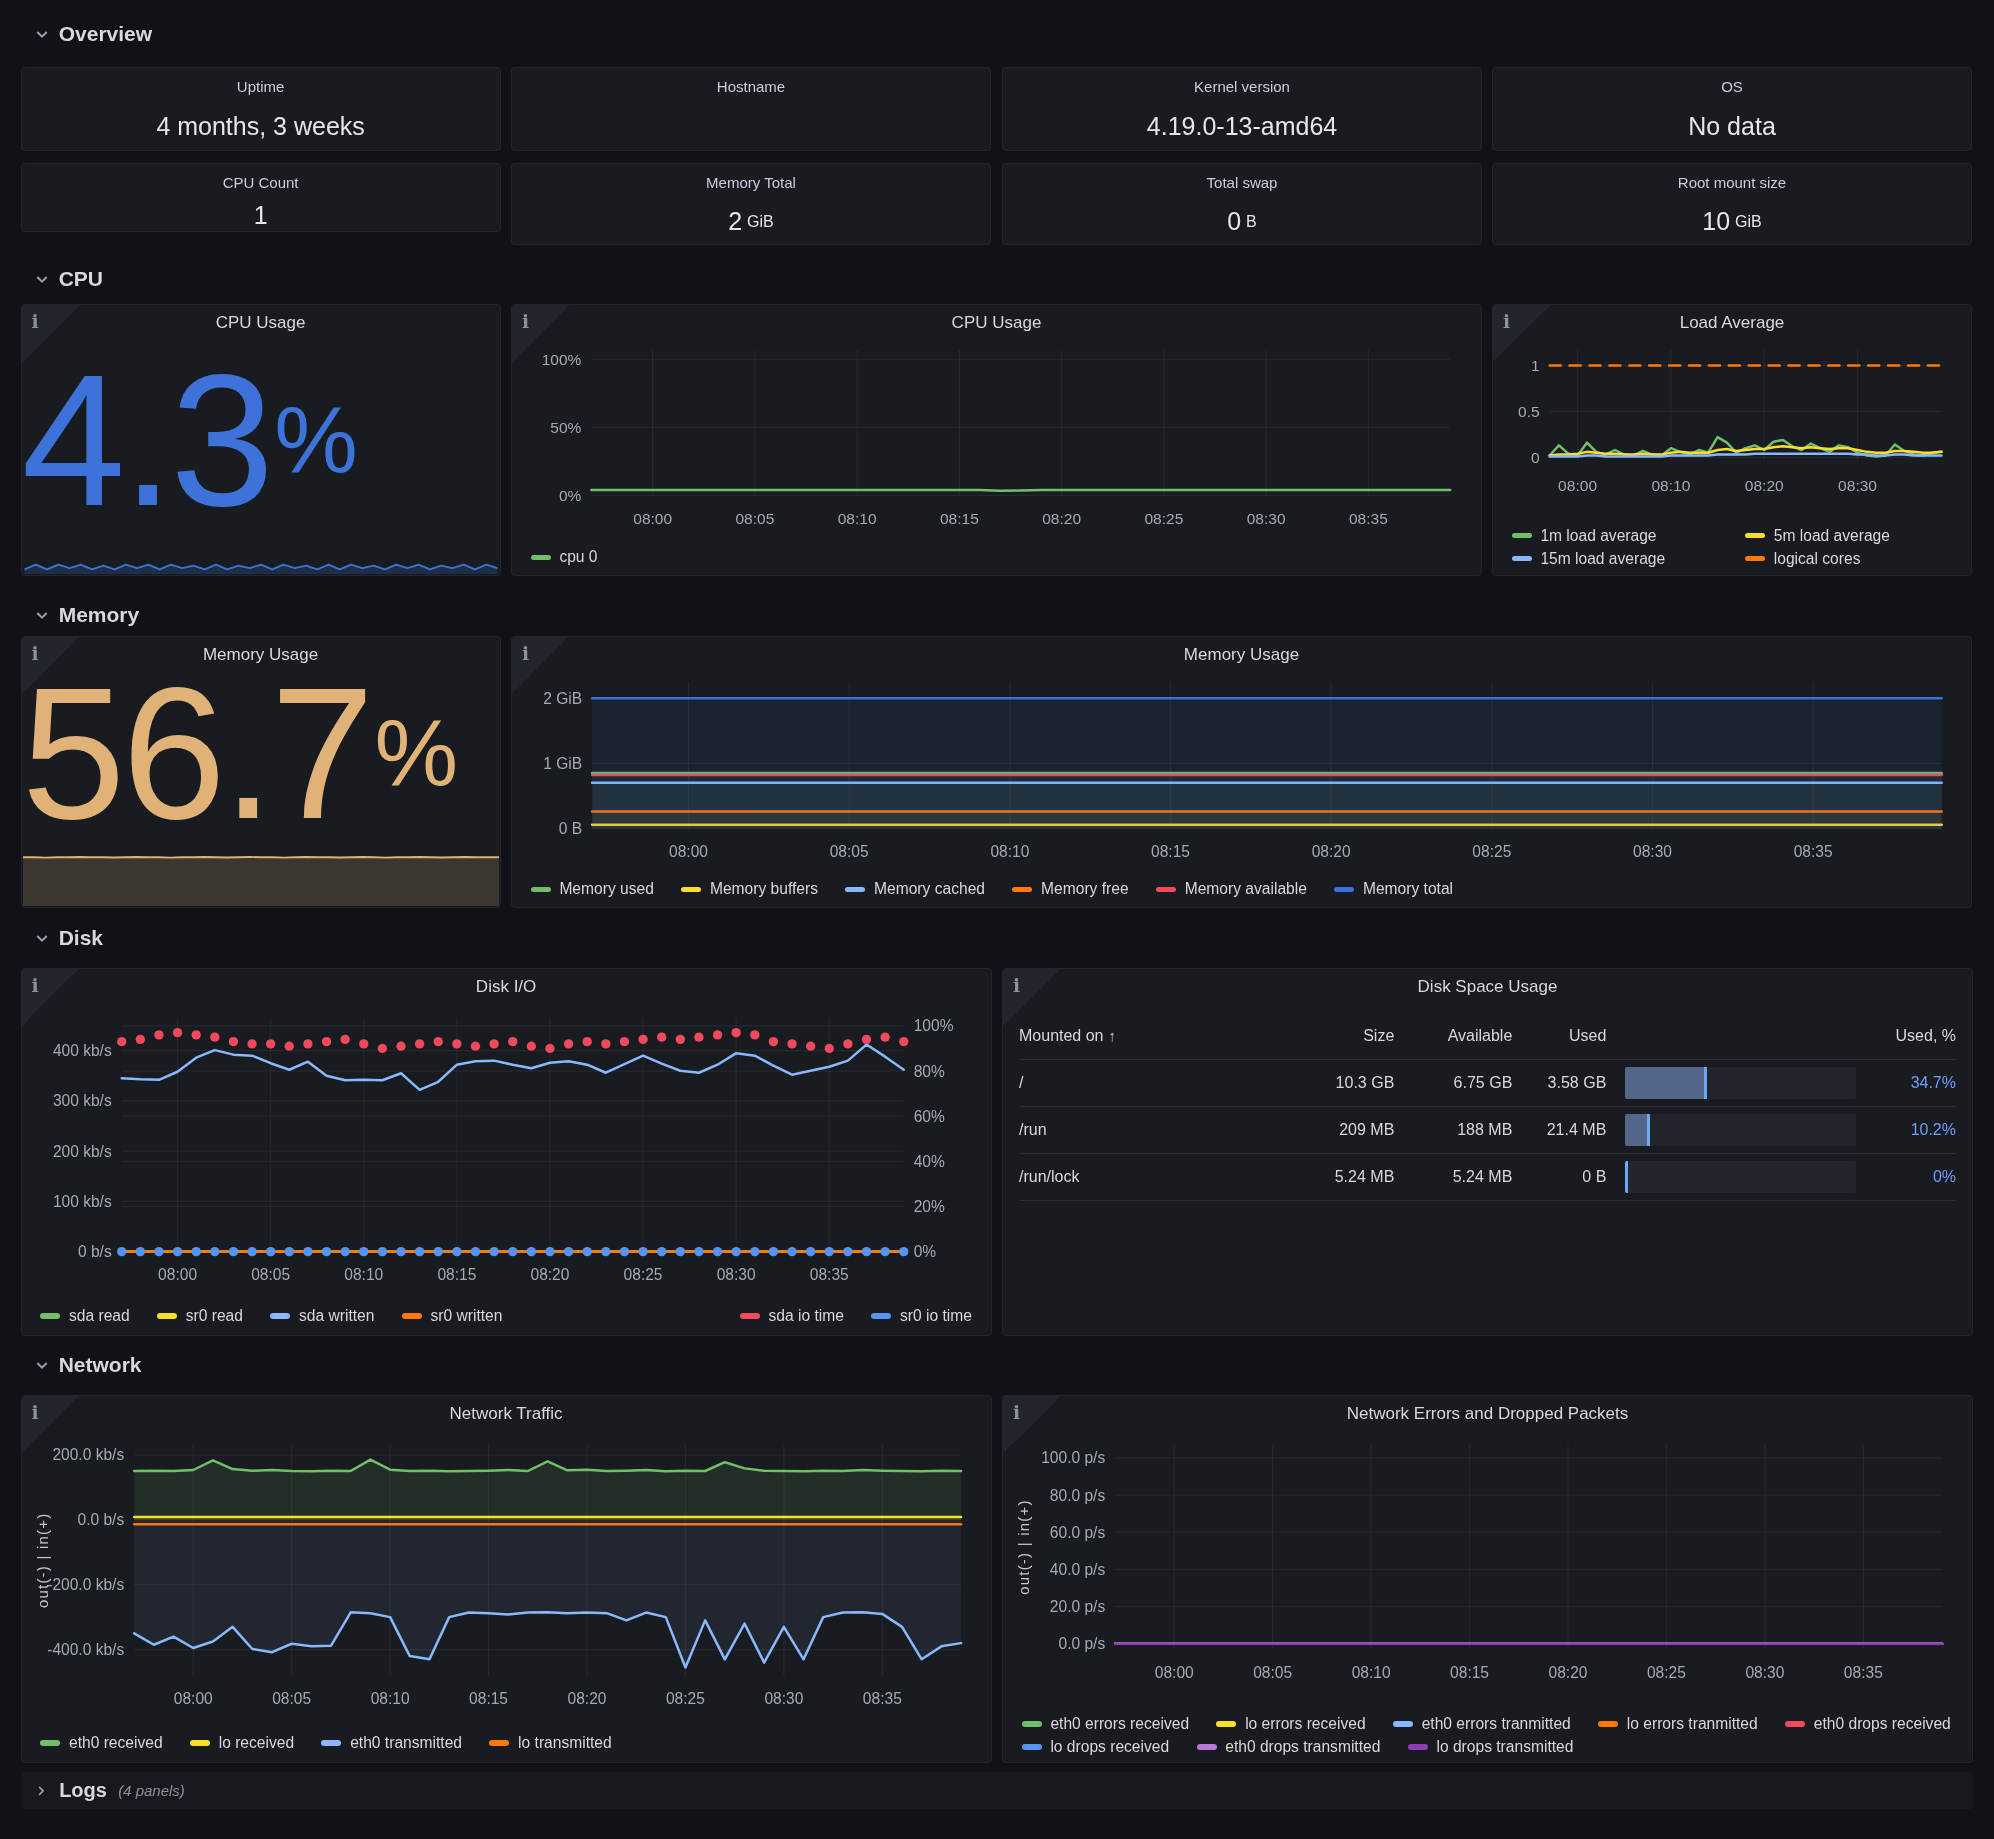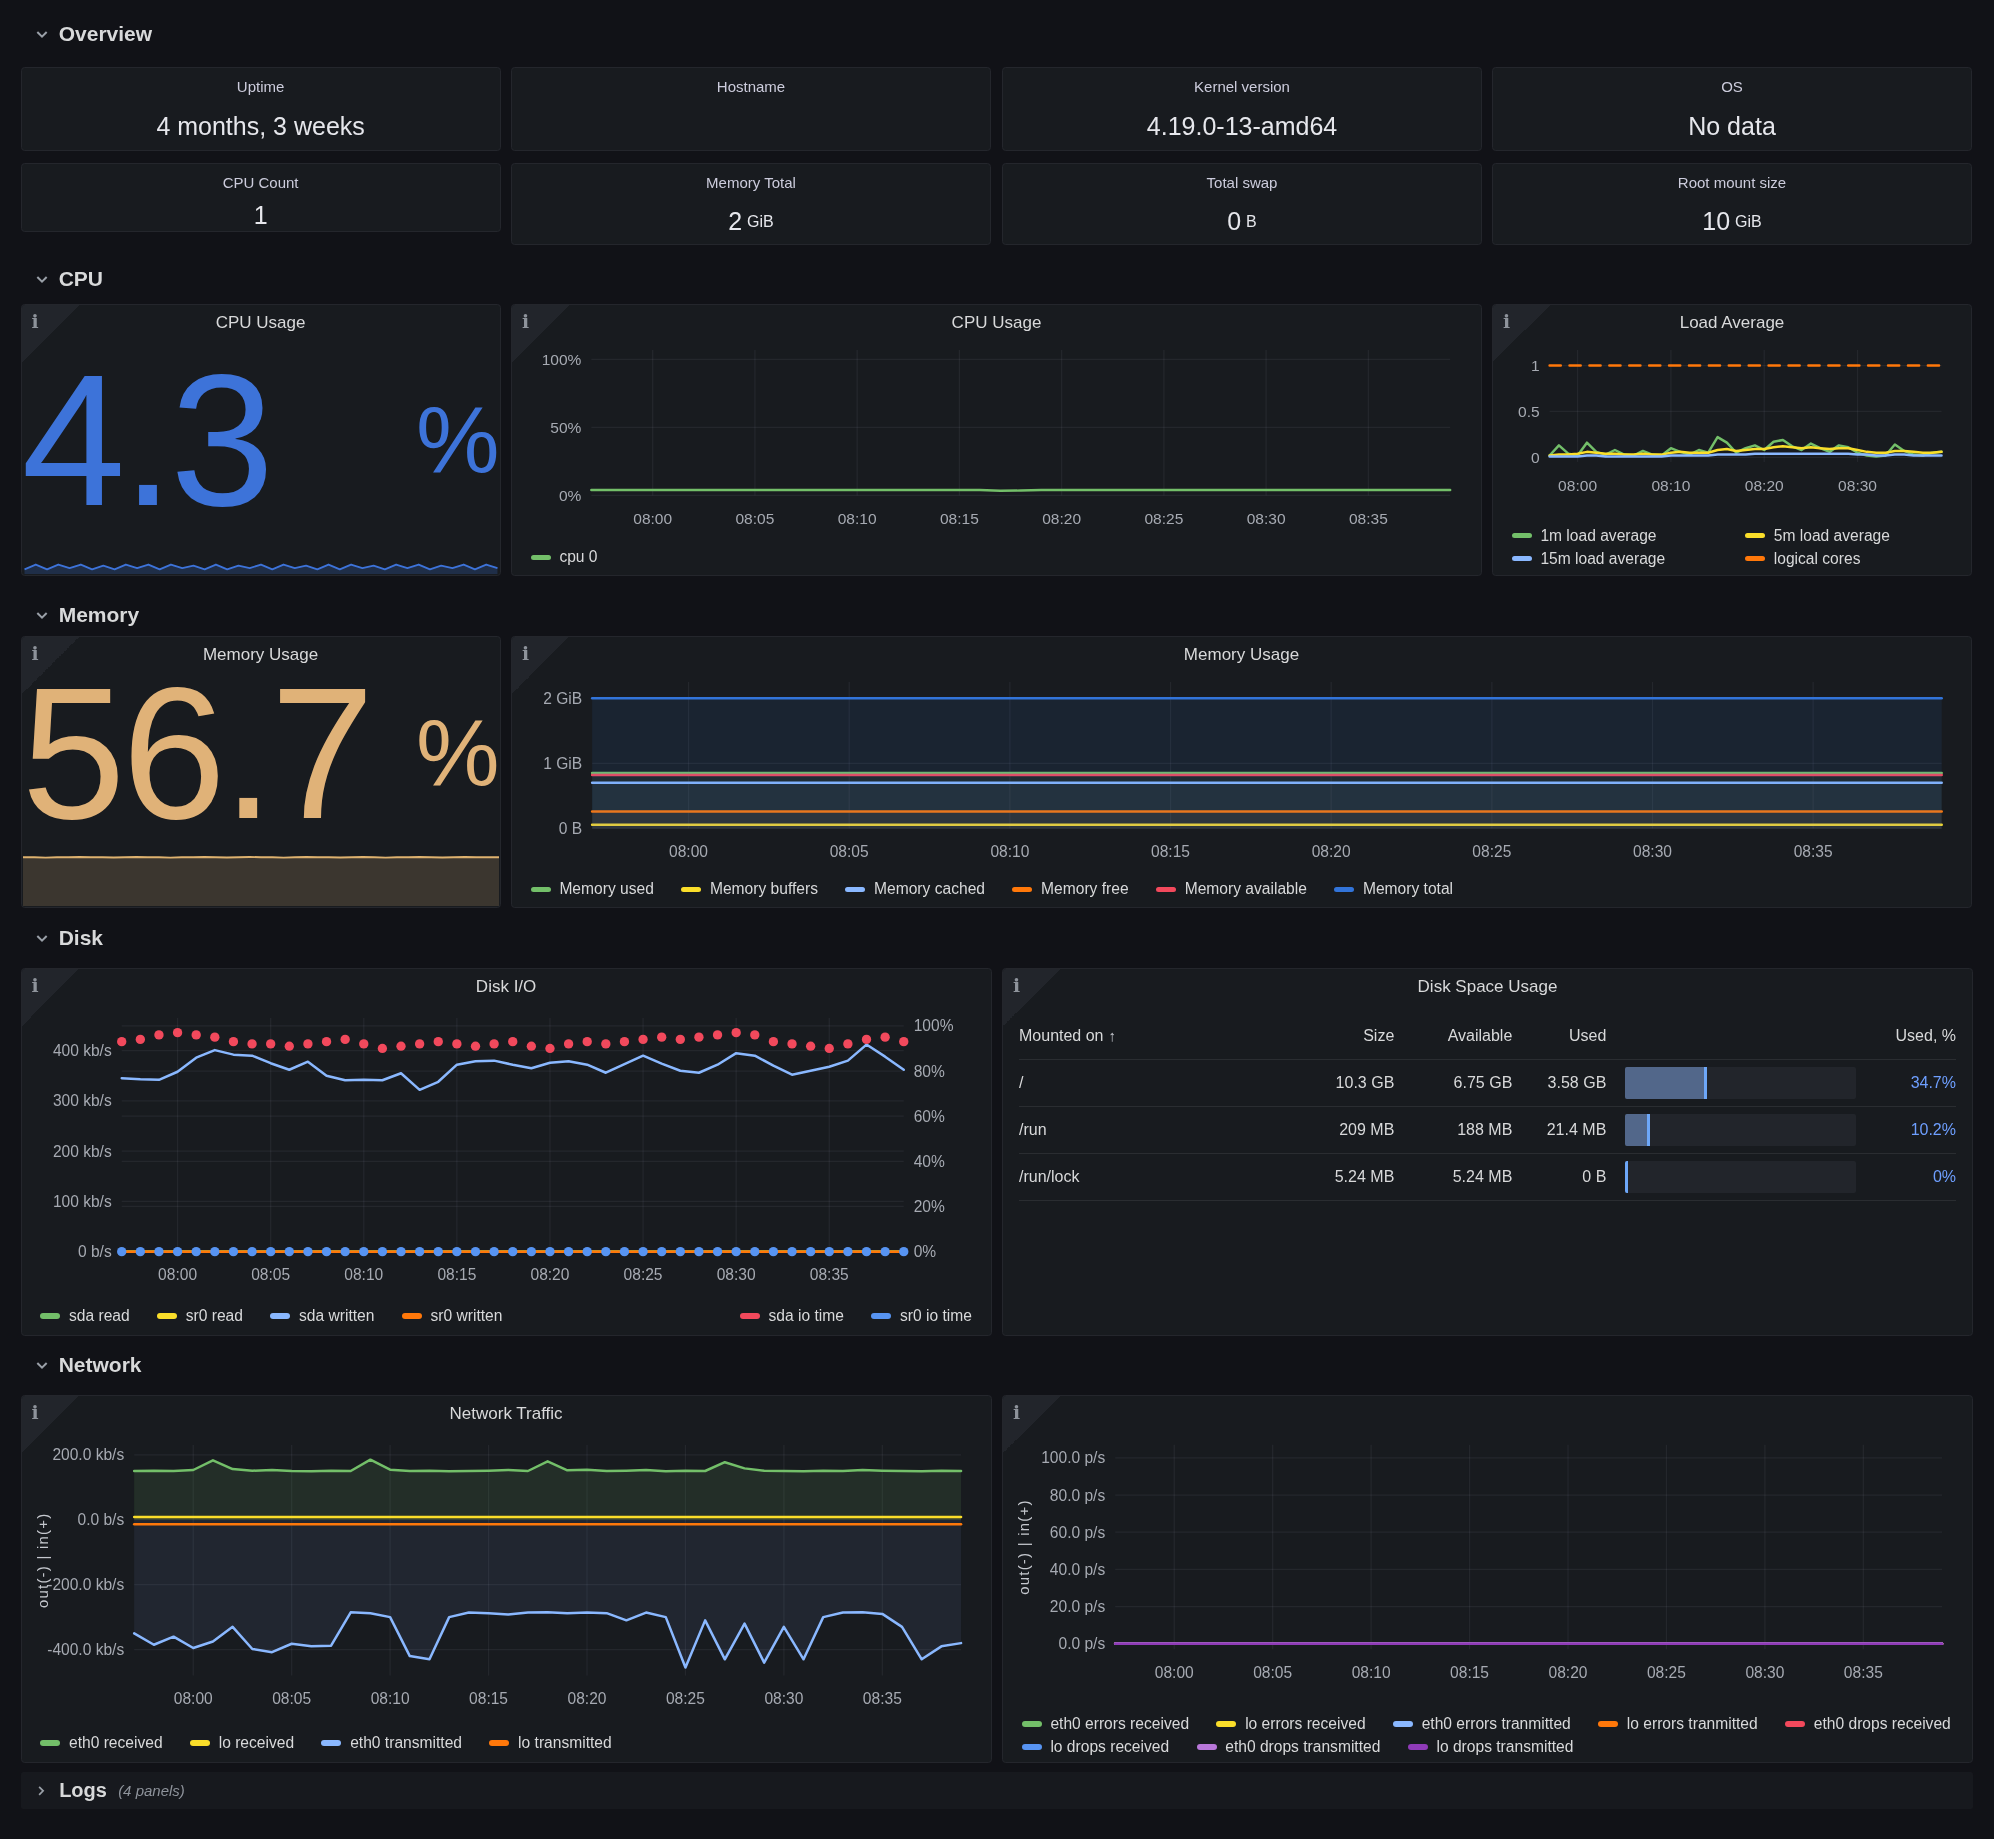--- a/index.html
+++ b/index.html
@@ -7,21 +7,21 @@
   .section-header{position:absolute;display:flex;align-items:center;gap:8.7px;font-size:21px;font-weight:600;color:#d8d9da;cursor:pointer;}
   .section-header .chev{width:16px;height:16px;color:#9aa0a8;}
   .panel{position:absolute;background:#181b1f;border:0.6px solid #24262c;border-radius:3.7px;box-sizing:border-box;}
   .corner{position:absolute;top:0;left:0;width:57px;height:57px;border-top-left-radius:3.7px;
           background:linear-gradient(135deg,#22252b 0%,#22252b 50%,rgba(0,0,0,0) 50%);}
   .corner .i{position:absolute;top:5px;left:10px;font-family:"DejaVu Serif",serif;font-weight:bold;font-size:18.7px;color:#8e939b;}
   .panel-title{position:absolute;top:7.5px;left:0;right:0;text-align:center;font-size:17px;font-weight:500;color:#d8d9da;}
   .stat-label{position:absolute;top:10px;left:0;right:0;text-align:center;font-size:15px;color:#ccccdc;}
   .stat-value{position:absolute;top:35px;left:0;right:0;bottom:0;display:flex;align-items:center;justify-content:center;font-size:25px;font-weight:500;color:#e6e7ec;white-space:nowrap;}
   .stat-value .unit{font-size:16px;margin-left:5px;}
-  .big-value{position:absolute;top:37px;left:0;right:0;bottom:69px;display:flex;align-items:center;justify-content:space-between;font-weight:500;white-space:nowrap;}
+  .big-value{position:absolute;top:37px;left:0;right:0;bottom:69px;display:flex;align-items:center;justify-content:flex-start;font-weight:500;white-space:nowrap;}
   .big-value .num{font-size:187px;letter-spacing:-3.7px;}
   .big-value .unit{font-size:94px;margin-left:3.7px;}
   #p-cpu-stat .big-value{color:#3D73D9;bottom:37px;}
   #p-mem-stat .big-value{color:#E0B278;bottom:75px;}
   .spark{position:absolute;left:1.2px;right:1.2px;}
   #spark-cpu{bottom:1.2px;height:26px;}
   #spark-mem{bottom:1.2px;height:50px;}
   .chart{position:absolute;left:5px;right:5px;}
   .legend-host{position:absolute;left:18.7px;right:18.7px;display:flex;flex-direction:column;gap:5px;}
   .legend-row{display:flex;gap:27.4px;align-items:center;}
@@ -645,20 +645,21 @@
           <span>lo transmitted</span>
         </span>
       </div>
     </div>
 </div>
 
 <div class="panel" id="p-net-errors">
   <div class="corner">
       <span class="i">i</span>
     </div>
+  <div class="panel-title">Network Errors and Dropped Packets</div>
   <div class="chart" id="c-errors"><svg width="959" height="262" viewBox="0 0 1539 420">
         <line x1="266.7857142857143" y1="22" x2="266.7857142857143" y2="350" stroke="rgba(204,204,220,0.07)" stroke-width="2"></line>
         <text x="266.7857142857143" y="396" text-anchor="middle" fill="#a6aab2" font-size="25">08:00</text>
         <line x1="424.76190476190476" y1="22" x2="424.76190476190476" y2="350" stroke="rgba(204,204,220,0.07)" stroke-width="2"></line>
         <text x="424.76190476190476" y="396" text-anchor="middle" fill="#a6aab2" font-size="25">08:05</text>
         <line x1="582.7380952380952" y1="22" x2="582.7380952380952" y2="350" stroke="rgba(204,204,220,0.07)" stroke-width="2"></line>
         <text x="582.7380952380952" y="396" text-anchor="middle" fill="#a6aab2" font-size="25">08:10</text>
         <line x1="740.7142857142857" y1="22" x2="740.7142857142857" y2="350" stroke="rgba(204,204,220,0.07)" stroke-width="2"></line>
         <text x="740.7142857142857" y="396" text-anchor="middle" fill="#a6aab2" font-size="25">08:15</text>
         <line x1="898.6904761904763" y1="22" x2="898.6904761904763" y2="350" stroke="rgba(204,204,220,0.07)" stroke-width="2"></line>

